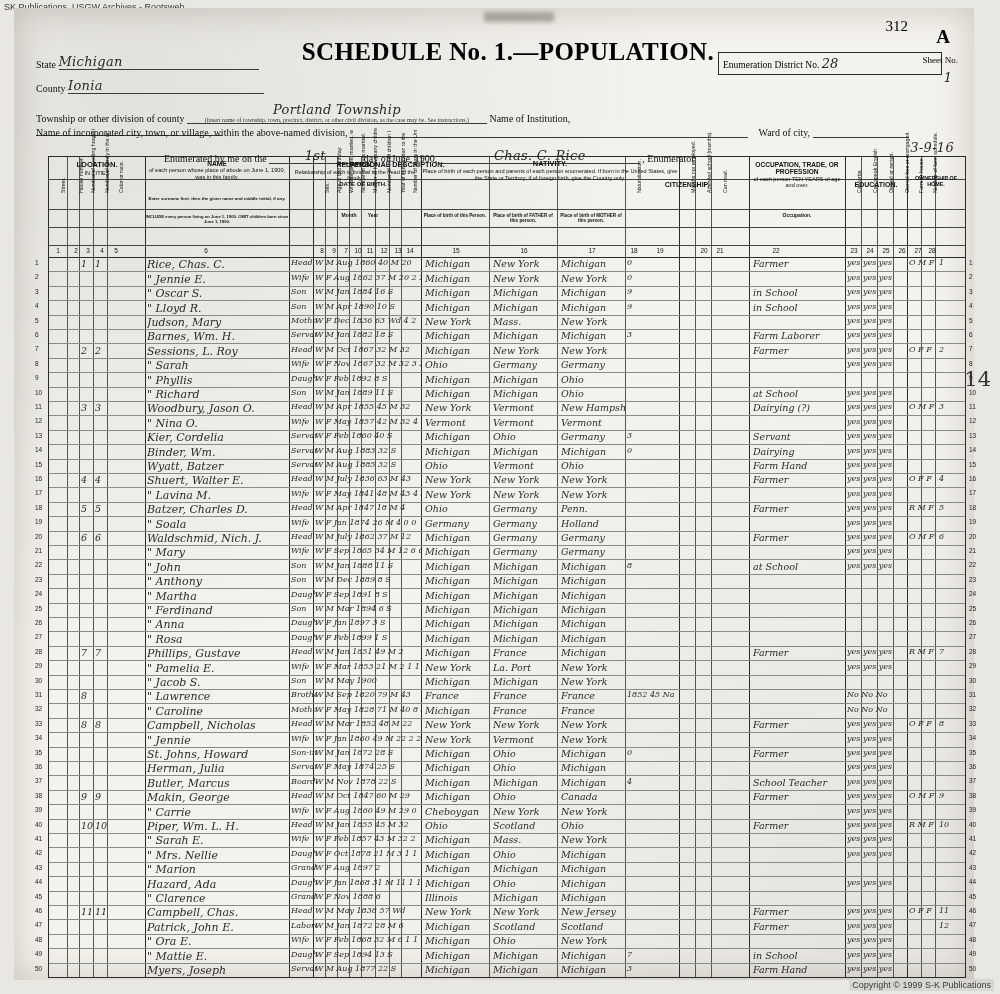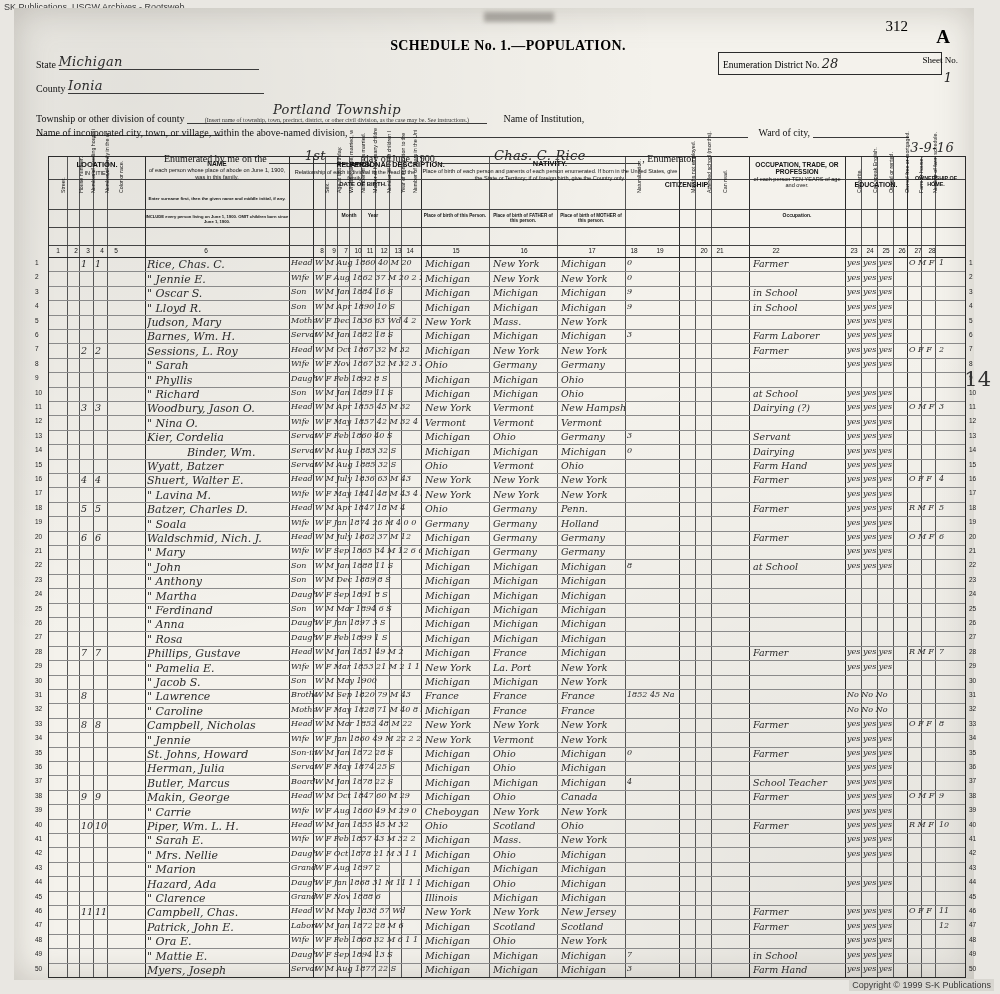--- a/index.html
+++ b/index.html
@@ -16,21 +16,21 @@
     pointer-events:none;}
 
   .credit{position:absolute;font-family:"Liberation Sans",sans-serif;color:#3a3a3a;}
   .credit.tl{left:4px;top:2px;font-size:9px;}
   .credit.br{right:6px;bottom:3px;font-size:9px;background:#d8d6d0;padding:1px 3px;}
 
   
   .hdr{position:absolute;left:34px;top:18px;width:920px;}
   .title{text-align:center;font-size:16.5px;letter-spacing:.6px;font-weight:bold;
          font-family:"Liberation Serif",serif;color:#1a1a1a;}
-  .subtitle{text-align:center;font-size:14px;font-weight:bold;margin-top:12px;letter-spacing:.4px;}
+  .subtitle{text-align:center;font-size:25px;font-weight:bold;margin-top:12px;letter-spacing:.4px;}
   .pageno{position:absolute;right:66px;top:14px;font-size:15px;font-family:"Liberation Serif",serif;}
   .bigA{position:absolute;right:24px;top:22px;font-size:19px;font-weight:bold;}
 
   .supbox{position:absolute;right:32px;top:44px;width:222px;border:1.2px solid #2b2b2b;
           font-size:9.5px;line-height:1.05;}
   .supbox div{padding:4px 4px 3px 4px;}
   .supbox .r1{border-bottom:1.2px solid #2b2b2b;}
   .hand-s{font-family:"DejaVu Serif",serif;font-style:italic;color:#222;}
 
   .fieldrow{position:absolute;font-size:10px;color:#111;}
@@ -95,21 +95,21 @@
     <div class="fieldrow" style="left:22px;top:70px;">
       <span>County</span>
       <span class="rule" style="width:196px;"><span class="hand">Ionia</span></span>
     </div>
     <div class="fieldrow" style="left:22px;top:94px;width:700px;">
       <span>Township or other division of county</span>
       <span class="rule" style="width:300px;text-align:center;">
         <span class="hand">Portland Township</span>
         <span class="tiny">(Insert name of township, town, precinct, district, or other civil division, as the case may be.  See instructions.)</span>
       </span>
-      <span style="margin-left:14px;">Name of Institution,</span>
+      <span style="">Name of Institution,</span>
       <span class="rule" style="width:186px;">&nbsp;</span>
     </div>
     <div class="fieldrow" style="left:22px;top:118px;width:880px;">
       <span>Name of incorporated city, town, or village, within the above-named division,</span>
       <span class="rule" style="width:398px;">&nbsp;</span>
       <span style="margin-left:8px;">Ward of city,</span>
       <span class="rule" style="width:96px;">&nbsp;</span>
     </div>
     <div class="fieldrow" style="left:150px;top:140px;width:790px;">
       <span>Enumerated by me on the</span>
@@ -415,21 +415,21 @@
           <div class="cell xs" style="left: 242px; top: 274.2px; width: 26px; overflow: hidden;">Servant</div>
           <div class="cell xs" style="left: 266px; top: 274.2px; width: 106px; overflow: hidden;">W F Feb 1860 40 S</div>
           <div class="cell s" style="left: 376px; top: 274.2px; width: 64px; overflow: hidden;">Michigan</div>
           <div class="cell s" style="left: 444px; top: 274.2px; width: 64px; overflow: hidden;">Ohio</div>
           <div class="cell s" style="left: 512px; top: 274.2px; width: 64px; overflow: hidden;">Germany</div>
           <div class="cell xs" style="left: 578px; top: 274.2px; width: 50px; overflow: hidden;">3</div>
           <div class="cell s" style="left: 704px; top: 274.2px; width: 92px; overflow: hidden;">Servant</div>
           <div class="cell xs" style="left: 798px; top: 274.2px; width: 58px; overflow: hidden;">yes yes yes</div>
           <div class="rownum" style="left: -14px; top: 289.2px;">14</div>
           <div class="rownum" style="left: 920px; top: 289.2px;">14</div>
-          <div class="cell" style="left: 98px; top: 288.6px; width: 142px; overflow: hidden; margin-left: 40px;">Binder, Wm.</div>
+          <div class="cell" style="left: 98px; top: 288.6px; width: 142px; overflow: hidden;">Binder, Wm.</div>
           <div class="cell xs" style="left: 242px; top: 288.6px; width: 26px; overflow: hidden;">Servant</div>
           <div class="cell xs" style="left: 266px; top: 288.6px; width: 106px; overflow: hidden;">W M Aug 1883 32 S</div>
           <div class="cell s" style="left: 376px; top: 288.6px; width: 64px; overflow: hidden;">Michigan</div>
           <div class="cell s" style="left: 444px; top: 288.6px; width: 64px; overflow: hidden;">Michigan</div>
           <div class="cell s" style="left: 512px; top: 288.6px; width: 64px; overflow: hidden;">Michigan</div>
           <div class="cell xs" style="left: 578px; top: 288.6px; width: 50px; overflow: hidden;">0</div>
           <div class="cell s" style="left: 704px; top: 288.6px; width: 92px; overflow: hidden;">Dairying</div>
           <div class="cell xs" style="left: 798px; top: 288.6px; width: 58px; overflow: hidden;">yes yes yes</div>
           <div class="rownum" style="left: -14px; top: 303.6px;">15</div>
           <div class="rownum" style="left: 920px; top: 303.6px;">15</div>
@@ -652,21 +652,21 @@
           <div class="cell xs" style="left: 242px; top: 605.4px; width: 26px; overflow: hidden;">Servant</div>
           <div class="cell xs" style="left: 266px; top: 605.4px; width: 106px; overflow: hidden;">W F May 1874 25 S</div>
           <div class="cell s" style="left: 376px; top: 605.4px; width: 64px; overflow: hidden;">Michigan</div>
           <div class="cell s" style="left: 444px; top: 605.4px; width: 64px; overflow: hidden;">Ohio</div>
           <div class="cell s" style="left: 512px; top: 605.4px; width: 64px; overflow: hidden;">Michigan</div>
           <div class="cell xs" style="left: 798px; top: 605.4px; width: 58px; overflow: hidden;">yes yes yes</div>
           <div class="rownum" style="left: -14px; top: 620.4px;">37</div>
           <div class="rownum" style="left: 920px; top: 620.4px;">37</div>
           <div class="cell" style="left: 98px; top: 619.8px; width: 142px; overflow: hidden;">Butler, Marcus</div>
           <div class="cell xs" style="left: 242px; top: 619.8px; width: 26px; overflow: hidden;">Boarder</div>
-          <div class="cell xs" style="left: 266px; top: 619.8px; width: 106px; overflow: hidden;">W M Jan 1878 22 S</div>
+          <div class="cell xs" style="left: 266px; top: 619.8px; width: 106px; overflow: hidden;">W M Nov 1878 22 S</div>
           <div class="cell s" style="left: 376px; top: 619.8px; width: 64px; overflow: hidden;">Michigan</div>
           <div class="cell s" style="left: 444px; top: 619.8px; width: 64px; overflow: hidden;">Michigan</div>
           <div class="cell s" style="left: 512px; top: 619.8px; width: 64px; overflow: hidden;">Michigan</div>
           <div class="cell xs" style="left: 578px; top: 619.8px; width: 50px; overflow: hidden;">4</div>
           <div class="cell s" style="left: 704px; top: 619.8px; width: 92px; overflow: hidden;">School Teacher</div>
           <div class="cell xs" style="left: 798px; top: 619.8px; width: 58px; overflow: hidden;">yes yes yes</div>
           <div class="rownum" style="left: -14px; top: 634.8px;">38</div>
           <div class="rownum" style="left: 920px; top: 634.8px;">38</div>
           <div class="cell s" style="left: 32px; top: 634.2px; width: 12px; overflow: hidden;">9</div>
           <div class="cell s" style="left: 46px; top: 634.2px; width: 12px; overflow: hidden;">9</div>

